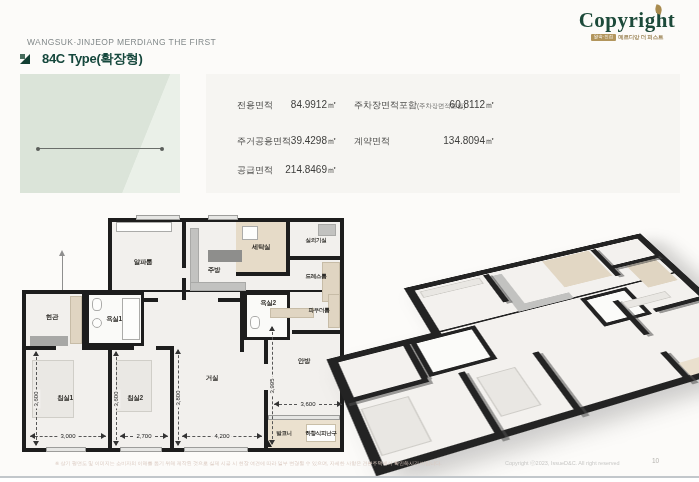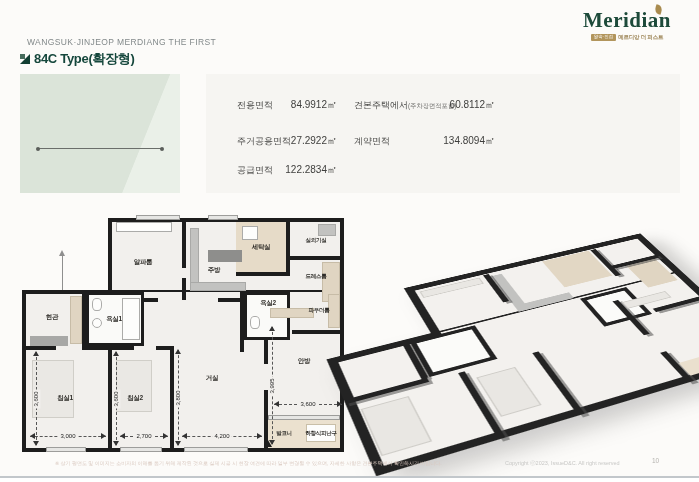--- a/index.html
+++ b/index.html
@@ -2,21 +2,21 @@
 <html><head>
 <meta charset="utf-8">
 <style>
   * { box-sizing: border-box; margin: 0; padding: 0; }
   html,body { width:699px; height:482px; }
   body { font-family: "Liberation Sans", "DejaVu Sans", sans-serif; background:#fff; }
   .slide { position:relative; width:699px; height:482px; background:#fcfbf9; overflow:hidden; }
 
   
   .project-name { position:absolute; left:27px; top:37px; font-size:8.5px; letter-spacing:.4px; color:#82898a; }
-  .title-row { position:absolute; left:20px; top:50px; display:flex; align-items:center; gap:4px; }
+  .title-row { position:absolute; left:20px; top:50px; display:flex; align-items:center; gap:12px; }
   .title-bullet { position:relative; width:10px; height:10px; }
   .title-bullet .sq1 { position:absolute; left:0; top:0; width:5px; height:5px; background:#476c5c; }
   .title-bullet .sq2 { position:absolute; left:0; top:0; width:10px; height:10px; background:#123f33;
                        clip-path: polygon(100% 0, 100% 100%, 0 100%); }
   .unit-title { font-size:13px; font-weight:bold; color:#15473c; letter-spacing:-.3px; }
 
   
   .logo { position:absolute; right:12px; top:8px; width:120px; text-align:center; }
   .logo-brand { position:relative; display:inline-block; font-family:"Liberation Serif","DejaVu Serif",serif;
                 font-size:21px; color:#1d4a3a; letter-spacing:.5px; font-weight:600; }
@@ -113,42 +113,42 @@
   <div class="project-name">WANGSUK·JINJEOP MERDIANG THE FIRST</div>
   <div class="title-row">
     <span class="title-bullet">
         <span class="sq1"></span>
         <span class="sq2"></span>
       </span>
     <span class="unit-title">84C Type(확장형)</span>
   </div>
 
   <div class="logo">
-    <span class="logo-brand">Meridian</span>
+    <span class="logo-brand">Copyright</span>
     <span class="leaf-icon"></span>
     <div class="logo-sub">
       <span class="logo-badge">왕숙·진접</span>
       <span class="logo-subtitle">메르디앙 더 퍼스트</span>
     </div>
   </div>
 
   <div class="unit-block">
     <div class="unit-divider"></div>
   </div>
 
   <div class="table-bg"></div>
   <div class="tlabel" style="left:237px; top:99px;">전용면적</div>
   <div class="tvalue" style="left:237px; top:98px; width:100px;">84.9912㎡</div>
   <div class="tlabel" style="left:237px; top:135px;">주거공용면적</div>
-  <div class="tvalue" style="left:237px; top:134px; width:100px;">27.2922㎡</div>
+  <div class="tvalue" style="left:237px; top:134px; width:100px;">39.4298㎡</div>
   <div class="tlabel" style="left:237px; top:164px;">공급면적</div>
-  <div class="tvalue" style="left:237px; top:163px; width:100px;">122.2834㎡</div>
+  <div class="tvalue" style="left:237px; top:163px; width:100px;">214.8469㎡</div>
 
   <div class="tlabel" style="left:354px; top:99px;">
-    <span>견본주택에서</span><span class="tnote">(주차장면적포함)</span>
+    <span>주차장면적포함</span><span class="tnote">(주차장면적포함)</span>
   </div>
   <div class="tvalue" style="left:395px; top:98px; width:100px;">60.8112㎡</div>
   <div class="tlabel" style="left:354px; top:135px;">계약면적</div>
   <div class="tvalue" style="left:395px; top:134px; width:100px;">134.8094㎡</div>
 
   <div class="plan2d">
 
     <div class="floor" style="left:86px; top:4px; width:236px; height:86px;"></div>
     <div class="floor" style="left:0; top:76px; width:322px; height:162px;"></div>
     <div class="patch" style="left:92px; top:78px; width:224px; height:12px;"></div>

